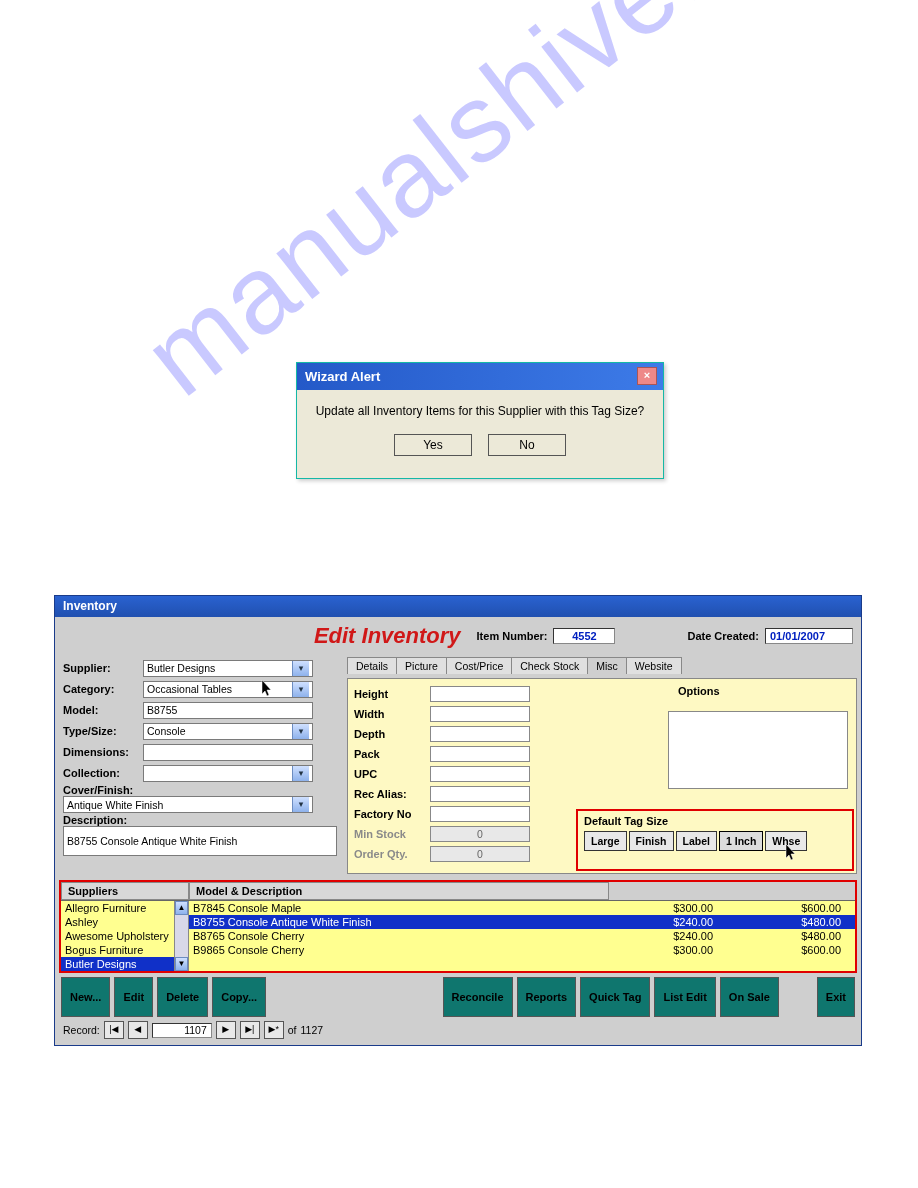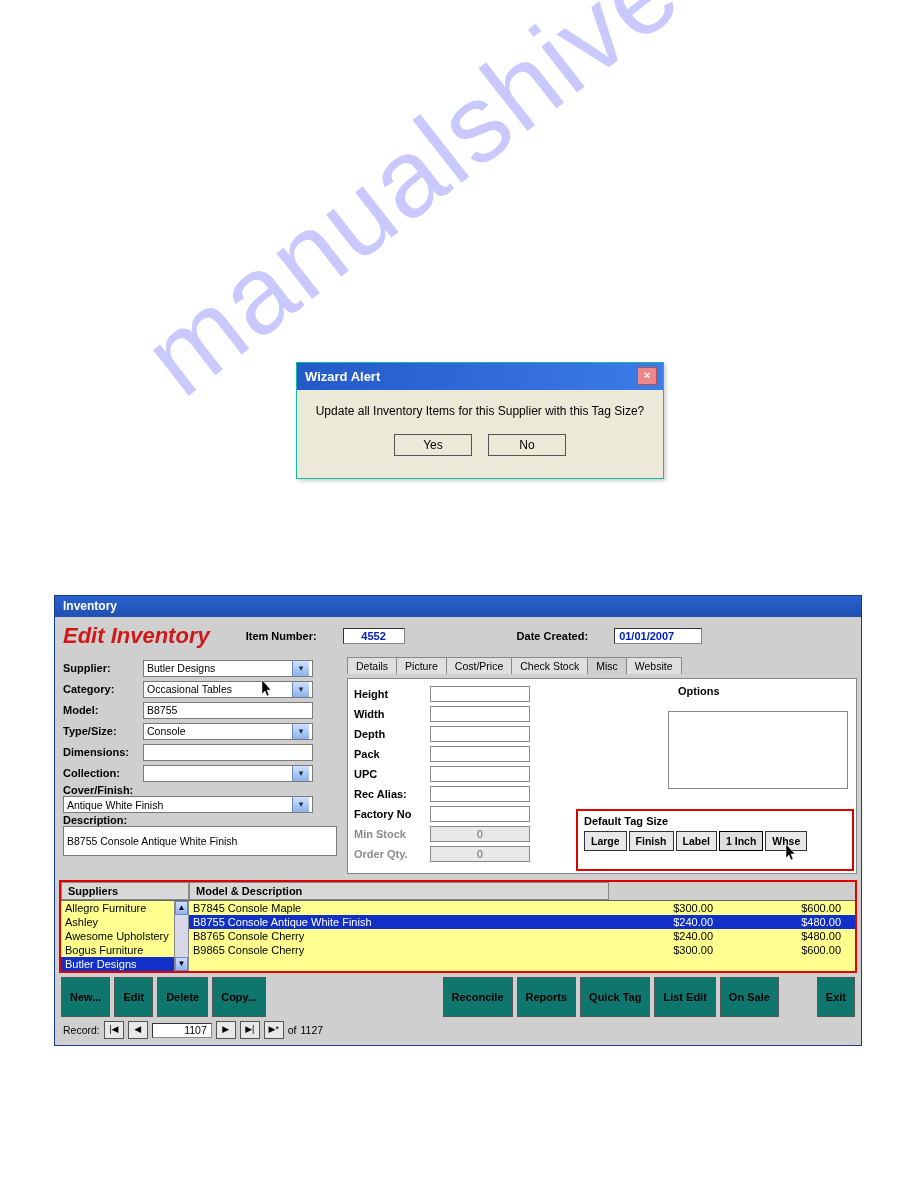--- a/index.html
+++ b/index.html
@@ -77,22 +77,23 @@
     color:#fff;
     font-size: 12px;
     font-weight: bold;
     padding: 3px 8px 4px 8px;
   }
   .inv-inner {
     background: #cfcfcf;
     padding: 4px;
   }
   .inv-headerrow {
-    display:flex; align-items:center; gap:26px;
+    display:flex; align-items:center; gap:6px;
     padding: 2px 4px 6px 4px;
+    justify-content: flex-end;
   }
   .edit-title {
     color: #d01818;
     font-weight: bold;
     font-style: italic;
     font-size: 22px;
     font-family: "Trebuchet MS", Arial, sans-serif;
     margin-right: 10px;
   }
   .lblbold { font-weight: bold; font-size: 11px; }
@@ -148,21 +149,21 @@
     border: 1px solid #888;
     border-bottom: none;
     padding: 2px 8px;
     font-size: 10.5px;
     margin-right: -1px;
   }
   .tab.active { background:#cfcfcf; font-weight: normal; }
 
   .misc-area {
     border: 1px solid #888;
-    background:#ffffff;
+    background:#fef9c3;
     padding: 4px 6px 6px 6px;
     height: 196px;
     position: relative;
     box-sizing: border-box;
   }
   .misc-left { width: 210px; float:left; }
   .misc-row { display:flex; align-items:center; margin:1px 0; height: 19px; }
   .misc-row label { width: 76px; font-weight: bold; font-size: 11px; }
   .misc-row input { border:1px solid #888; background:#fff; height:16px; width:100px; font-size:10.5px; padding:0 2px; box-sizing:border-box; }
   .misc-row.dis label { color:#8a8a8a; }

